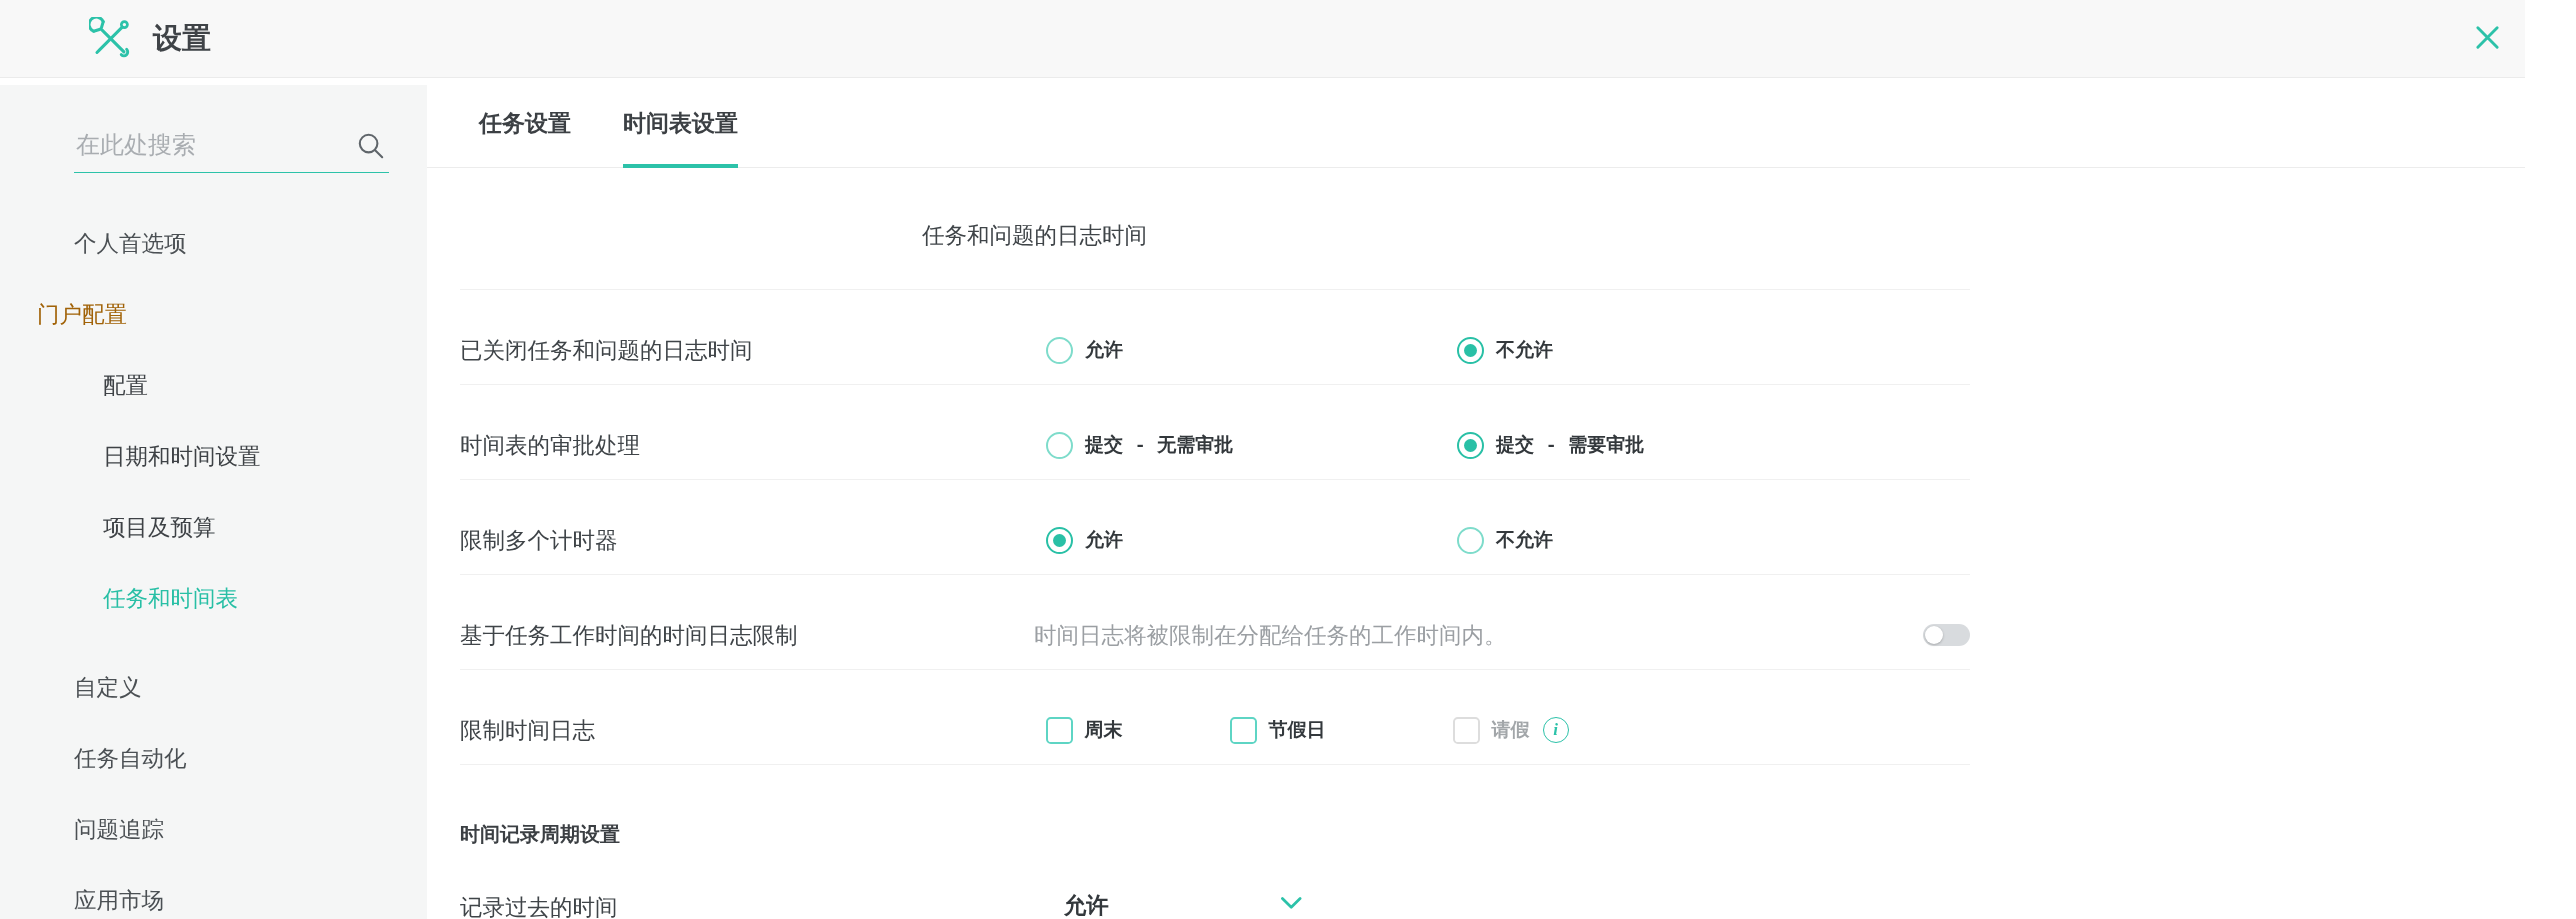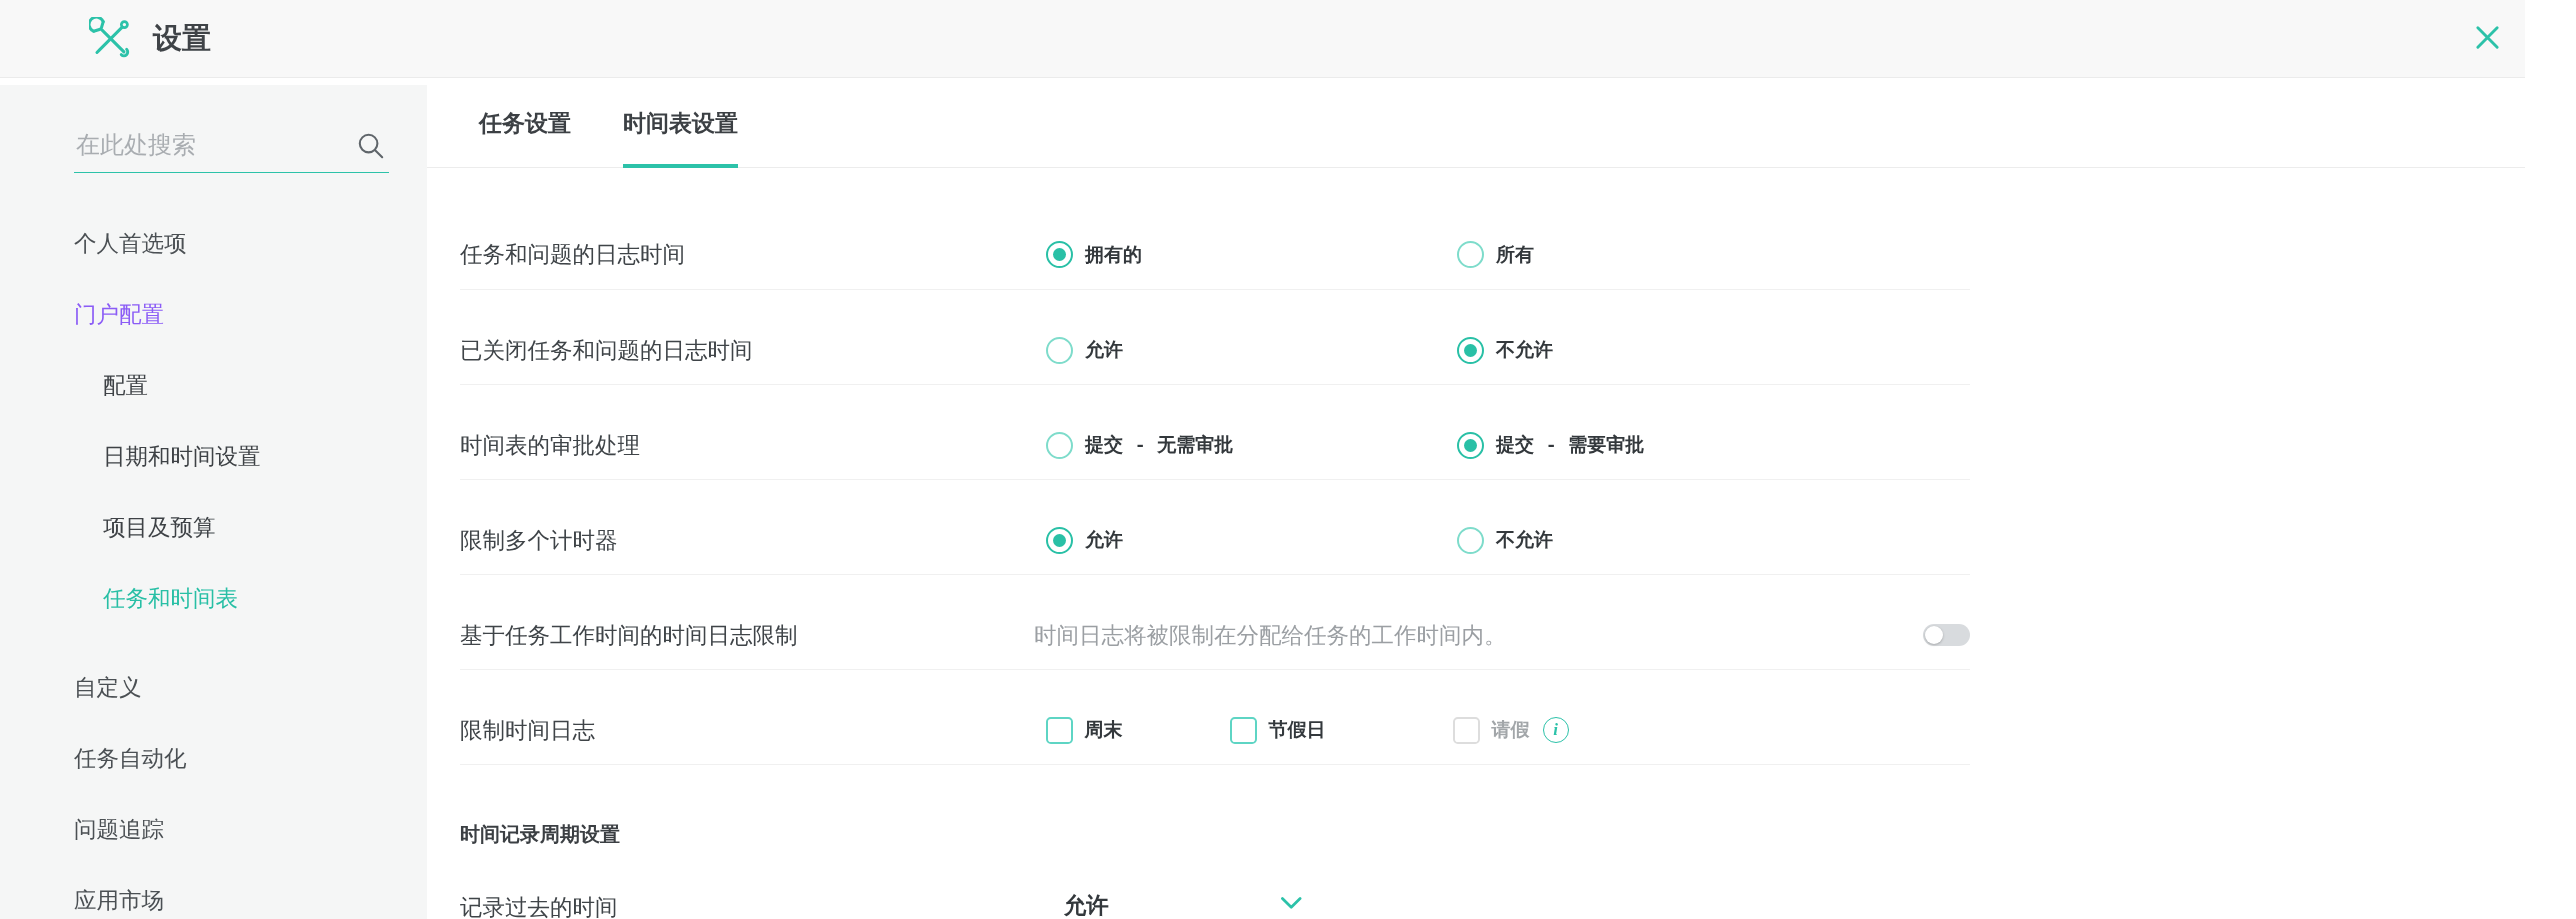--- a/index.html
+++ b/index.html
@@ -37,21 +37,21 @@
     font-size:24px;color:#4b5054;font-family:inherit;
   }
   .search-input::placeholder{color:#a9adb1;}
   .search-icon{position:absolute;right:1.6px;top:9.7px;}
 
   .nav{list-style:none;margin:35px 0 0 0;padding:0;}
   .nav li{
     height:71px;display:flex;align-items:center;
     padding-left:74px;font-size:22.5px;color:#4b5054;cursor:pointer;
   }
-  .nav li.section{color:#8b5cf6;cursor:default;}
+  .nav li.section{color:#a16207;cursor:default;padding-left:37px;}
   .nav li.sub{padding-left:103px;color:#3e4246;}
   .nav li.active{color:#28bfa5;}
   .nav li.gap-top{margin-top:17.7px;}
 
   
   .main{position:absolute;top:79px;left:427px;width:2098px;height:840px;background:#ffffff;}
   .tabs{
     height:89px;border-bottom:1.6px solid #ececec;
     display:flex;padding-left:52px;box-sizing:border-box;
   }
@@ -61,21 +61,21 @@
   }
   .tab.active::after{
     content:"";position:absolute;left:0;right:0;bottom:0;height:4px;background:#2cc2a9;
   }
 
   .rows{padding-left:33px;}
   .row{
     width:1510px;height:95px;box-sizing:border-box;padding-top:26.6px;
     display:flex;align-items:center;border-bottom:1.6px solid #f0f0f0;
   }
-  .row.first{height:122px;padding-top:52px;}
+  .row.first{height:122px;padding-top:52px;flex-direction:column;}
   .row-label{width:586px;font-size:22.5px;color:#3f4448;flex:0 0 586px;}
   .col{width:411px;flex:0 0 411px;display:flex;align-items:center;}
   .opt-label{font-size:19px;font-weight:600;color:#33383c;margin-left:12px;font-family:Liberation Mono, monospace;}
 
   
   .radio{
     width:27px;height:27px;border-radius:50%;box-sizing:border-box;
     border:2.4px solid #7edccb;background:#fff;display:flex;align-items:center;justify-content:center;flex:0 0 27px;
   }
   .radio.selected{border-color:#29c0a6;}

